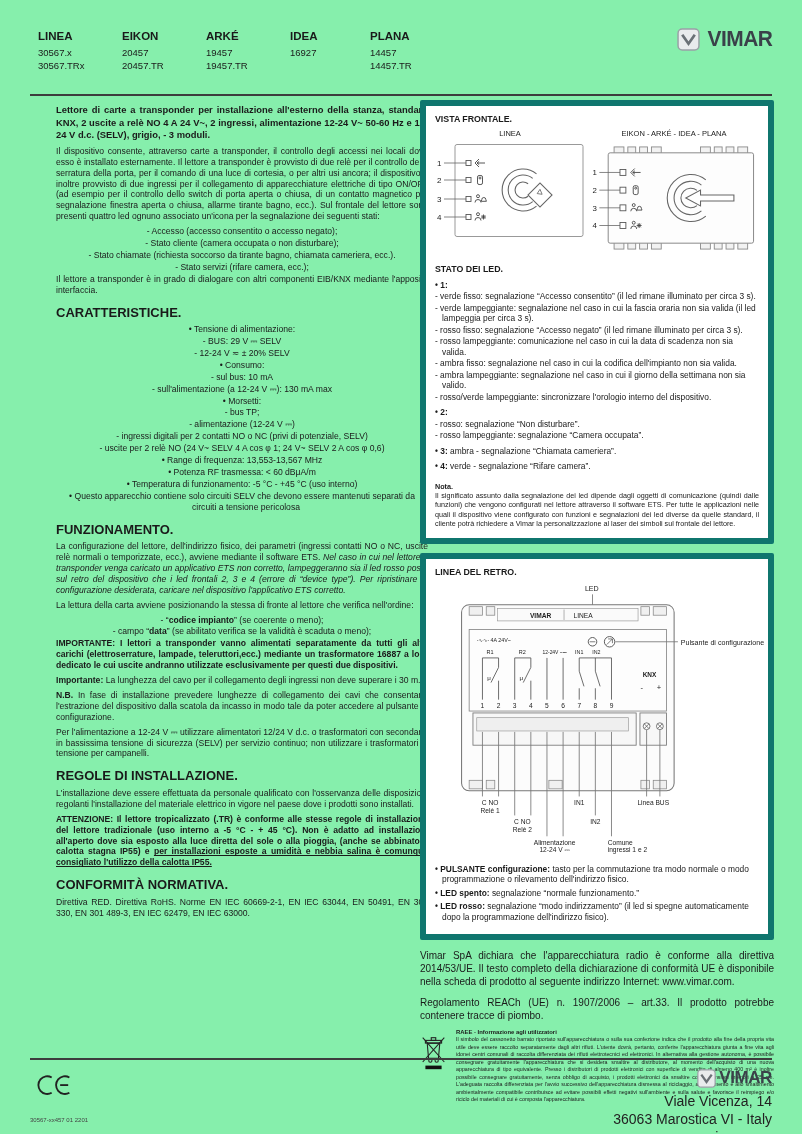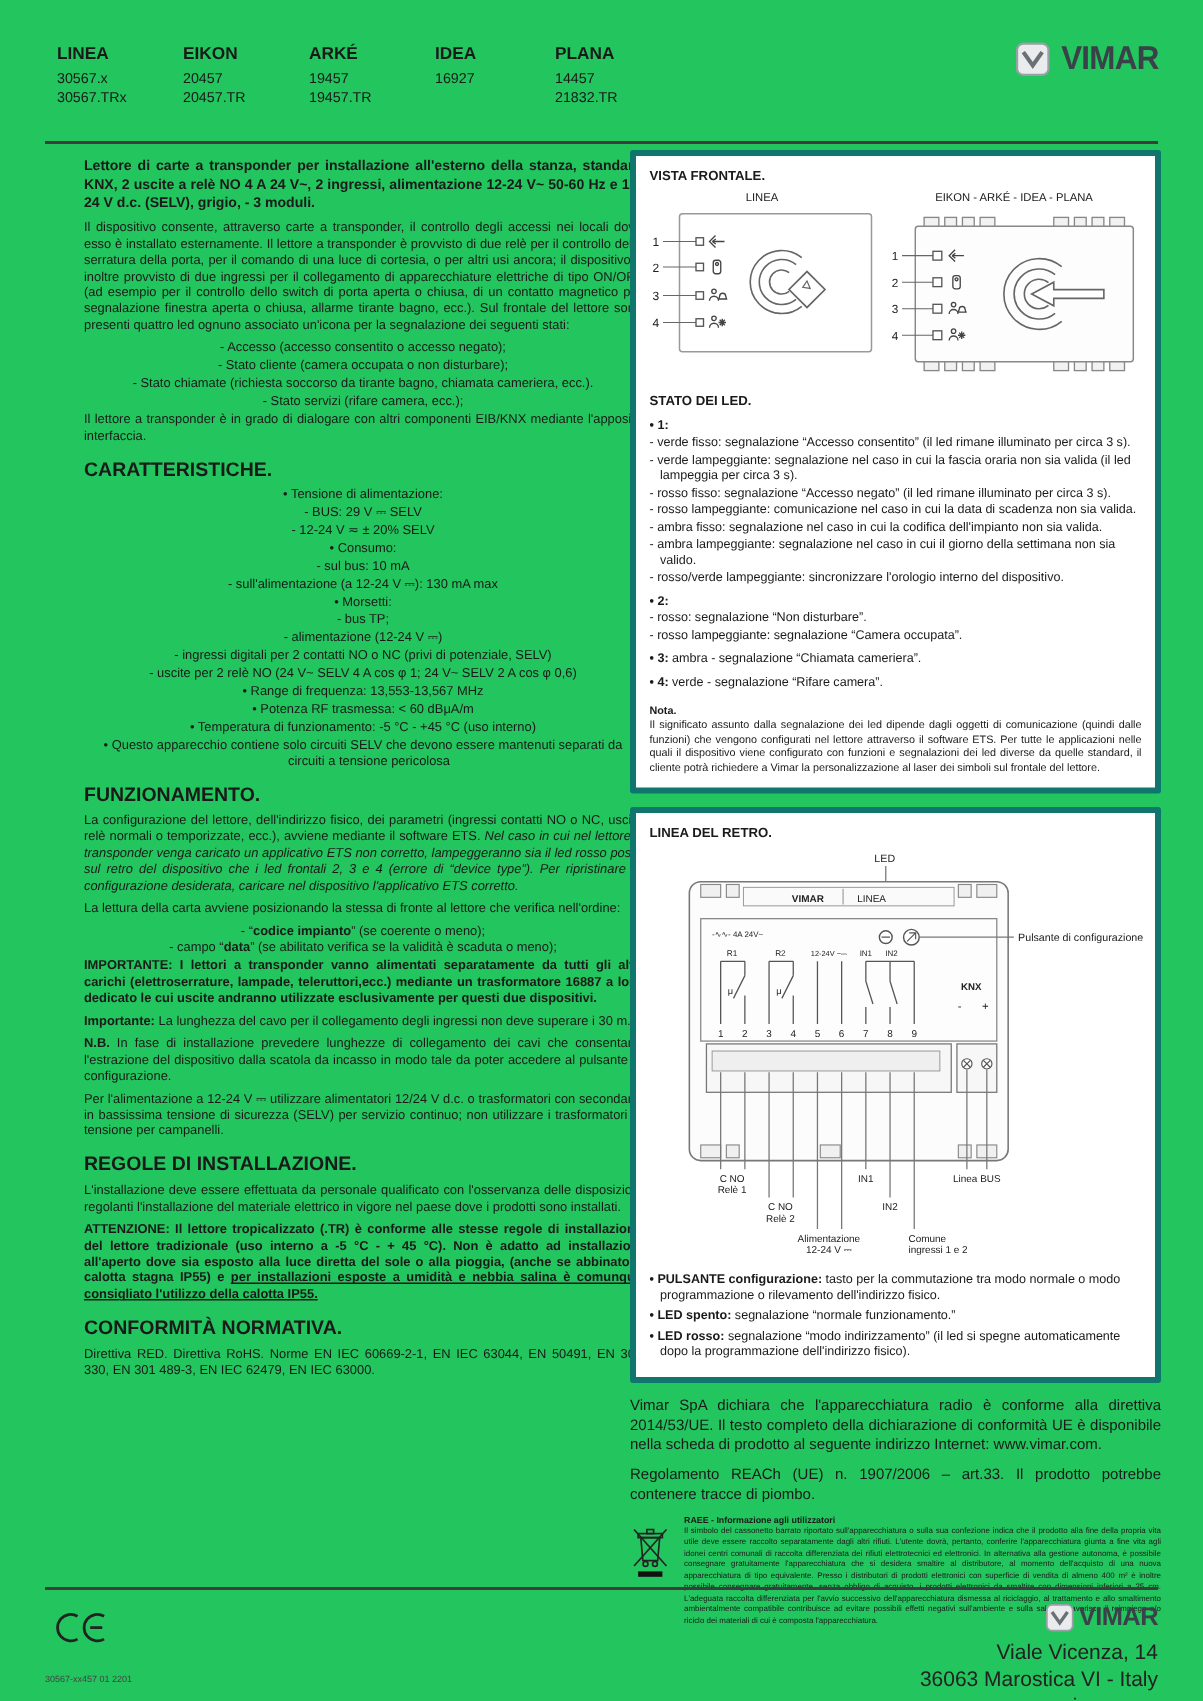--- a/index.html
+++ b/index.html
@@ -1,19 +1,19 @@
 <!DOCTYPE html>
 <html><head>
 <meta charset="utf-8">
 <style>
   * { box-sizing: border-box; }
   html,body { margin:0; padding:0; background:#e8e8e8; }
   .page {
     position:relative; width:802px; height:1134px; margin:0 auto;
-    background:#22c55e; font-family:"Liberation Sans", sans-serif; color:#1a1a1a;
+    background:#86efac; font-family:"Liberation Sans", sans-serif; color:#1a1a1a;
     overflow:hidden;
   }
   svg text { font-family:"Liberation Sans", sans-serif; fill:#222; }
 
   
   .hdr { position:absolute; top:30px; left:38px; display:flex; }
   .hp { width:84px; }
   .hp:nth-child(4){ width:80px; }
   .hp-name { font-size:11.5px; font-weight:bold; margin-bottom:4px; }
   .hp-code { font-size:9.5px; line-height:1.4; }
@@ -27,21 +27,21 @@
   .col-left p { margin:0 0 4px; text-align:justify; }
   .title { font-size:9.4px; font-weight:bold; line-height:1.34; margin:0 0 5px; }
   h2.sec { font-size:13px; font-weight:bold; margin:9px 0 3px; }
   .hang { padding-left:8px; text-indent:-8px; margin-bottom:1px; text-align:center; }
   .bold { font-weight:bold; }
   .underline { text-decoration:underline; }
   .ital { font-style:italic;margin-top:13px; }
 
   
   .col-right { position:absolute; left:420px; top:100px; width:354px; }
-  .box { border:4px solid #0f766e; border-radius:2px; padding:8px 9px 9px; margin-bottom:9px; font-size:8.4px; line-height:1.25; background:#fff; }
+  .box { border:6px solid #0f766e; border-radius:2px; padding:8px 9px 9px; margin-bottom:9px; font-size:8.4px; line-height:1.25; background:#fff; }
   .box-h { font-weight:bold; font-size:8.8px; margin:0 0 4px; }
   .diagrams { display:flex; justify-content:space-between; align-items:flex-start; margin:2px 0 8px; }
   .diag { text-align:center; }
   .diag-label { font-size:7.5px; margin-bottom:5px; }
   .led-item { padding-left:7px; text-indent:-7px; margin-bottom:1px; text-align:left; }
   .group-label { font-weight:bold; margin:5px 0 1px; }
   .nota-h { font-weight:bold; font-size:7.2px; margin-top:10px; }
   .nota { font-size:7.2px; line-height:1.32; text-align:justify; }
   .rb { padding-left:7px; text-indent:-7px; margin-bottom:3px; font-size:8.4px; text-align:left; }
   .decl p { font-size:10px; line-height:1.32; margin:0 0 7px; text-align:justify; }
@@ -104,21 +104,21 @@
       <div class="hp-code">19457.TR</div>
     </div>
     <div class="hp">
       <div class="hp-name">IDEA</div>
       <div class="hp-code">16927</div>
       <div class="hp-code"></div>
     </div>
     <div class="hp">
       <div class="hp-name">PLANA</div>
       <div class="hp-code">14457</div>
-      <div class="hp-code">21832.TR</div>
+      <div class="hp-code">14457.TR</div>
     </div>
   </div>
 
   <div class="brand-top">
     <svg width="23" height="23" viewBox="0 0 22 22">
       <rect x="1" y="1" width="20" height="20" rx="4" fill="#e9ebed" stroke="#9aa0a6" stroke-width="1.4"></rect>
       <path d="M5,6.5 L11,15 L17,6.5" fill="none" stroke="#6a7076" stroke-width="2.6"></path>
     </svg>
     <span class="brand-text-lg">VIMAR</span>
   </div>

